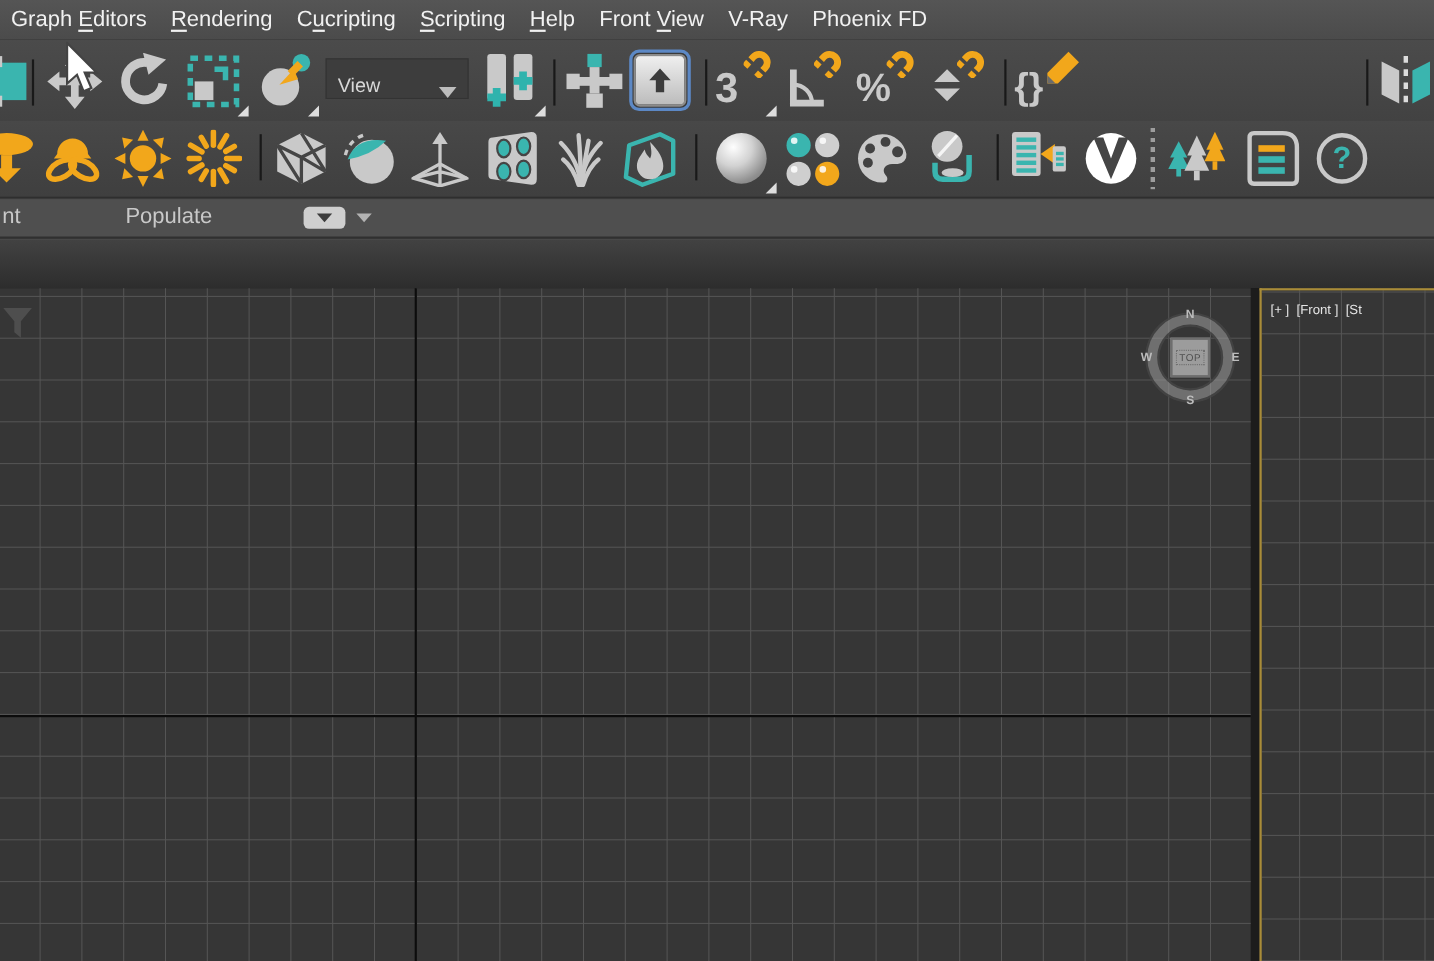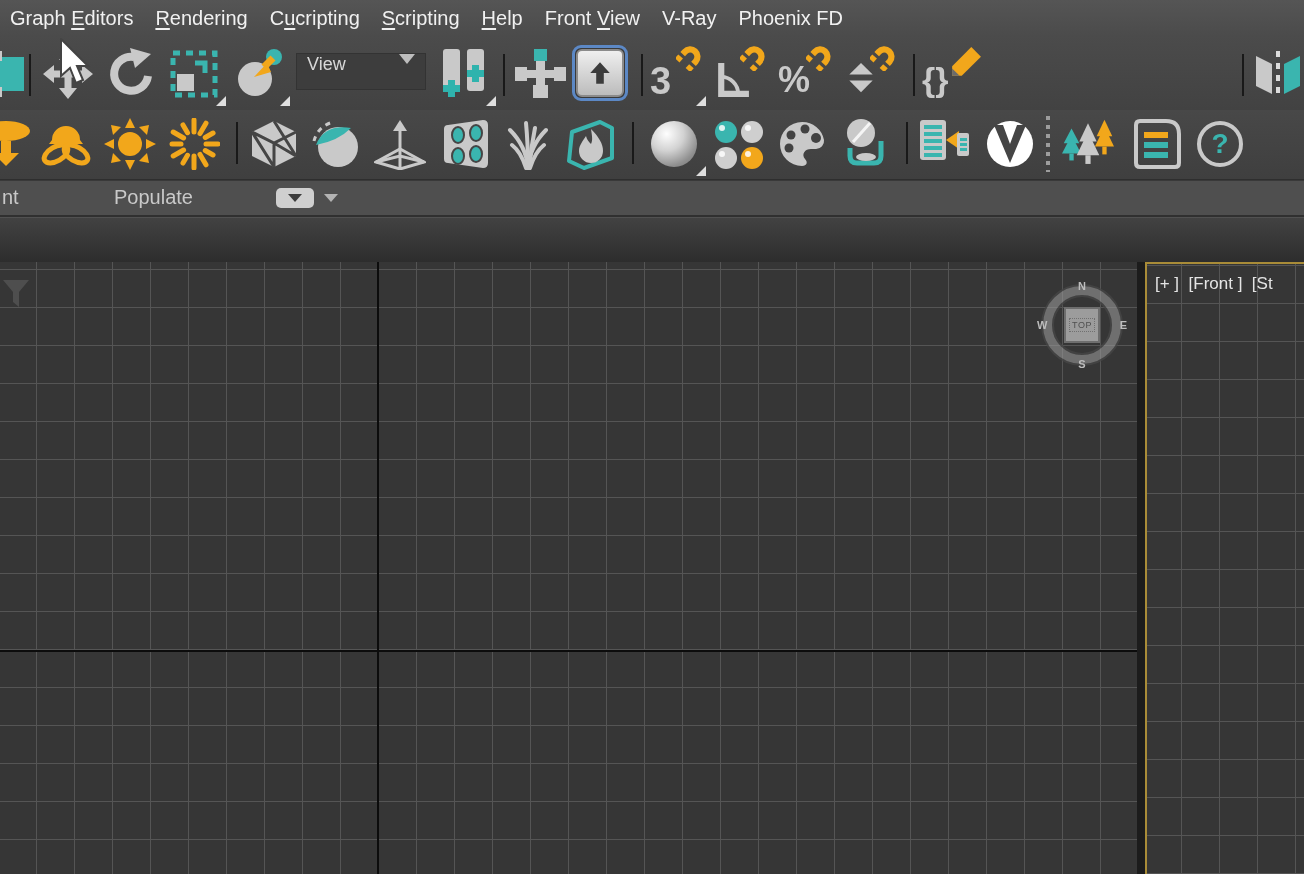--- a/index.html
+++ b/index.html
@@ -23,21 +23,21 @@
   .it{position:absolute;width:52px;height:52px;display:flex;align-items:center;justify-content:center;}
   .trow1 .it{top:12px;}
   .trow2 .it{top:8px;}
   .sep{position:absolute;width:2px;height:42px;background:#191919;}
   .trow1 .sep{top:18px;}
   .trow2 .sep{top:12px;}
   .fly{position:absolute;right:-6px;bottom:-6px;width:0;height:0;
        border-left:10px solid transparent;border-bottom:10px solid #dedede;}
   .dd{
     position:absolute;top:17px;background:#3d3d3d;border:1px solid #333;
-    color:#d8d8d8;font-size:18px;display:flex;align-items:flex-start;
+    color:#d8d8d8;font-size:18px;display:flex;align-items:flex-end;
     padding:0 10px;box-sizing:border-box;
   }
   .dd .caret{margin-left:auto;width:0;height:0;border-left:8px solid transparent;
     border-right:8px solid transparent;border-top:10px solid #bdbdbd;}
   .kb{
     position:absolute;left:572px;top:9px;width:56px;height:56px;border-radius:9px;
     border:3px solid #5c88c5;background:#3a3a3a;box-sizing:border-box;
     display:flex;align-items:center;justify-content:center;
   }
   .kb-in{width:44px;height:44px;border-radius:6px;border:2px solid #8b8b8b;
@@ -69,21 +69,21 @@
     background-image:linear-gradient(to right,#555 1px,transparent 1px),
                      linear-gradient(to bottom,#555 1px,transparent 1px);
     background-size:38px 38px;
   }
   .vp-left{position:relative;width:1137px;background-position:36px 7px;}
   .vp-gap{width:8px;background:#1c1c1c;}
   .vp-right{position:relative;flex:1;border-left:2px solid #a98c38;border-top:2px solid #a98c38;
     background-position:34px 1px;}
   .axisv{position:absolute;left:377px;top:0;bottom:0;width:2px;background:#0c0c0c;}
   .axish{position:absolute;top:388px;left:0;right:0;height:2px;background:#0c0c0c;}
-  .vplabel{position:absolute;left:8px;top:10px;color:#e4e4e4;font-size:17px;white-space:pre;}
+  .vplabel{position:absolute;left:8px;top:10px;color:#e4e4e4;font-size:12px;white-space:pre;}
   .funnel{position:absolute;left:2px;top:17px;}
   
   .vc{position:absolute;left:1043px;top:24px;width:78px;height:78px;}
   .vc-ring{position:absolute;left:0;top:0;width:78px;height:78px;border-radius:50%;
     border:9px solid rgba(150,150,150,.6);box-sizing:border-box;
     box-shadow:0 0 0 2px rgba(70,70,70,.8), inset 0 0 0 2px rgba(70,70,70,.8);}
   .vc-c{position:absolute;left:21px;top:21px;width:36px;height:36px;background:#9c9c9c;
     border:2px solid #6e6e6e;box-sizing:border-box;display:flex;align-items:center;justify-content:center;}
   .vc-c span{font-size:9px;color:#4f4f4f;letter-spacing:.5px;border:1px dotted #707070;padding:1px 2px;}
   .vc-l{position:absolute;color:#bdbdbd;font-size:11px;font-weight:bold;}

